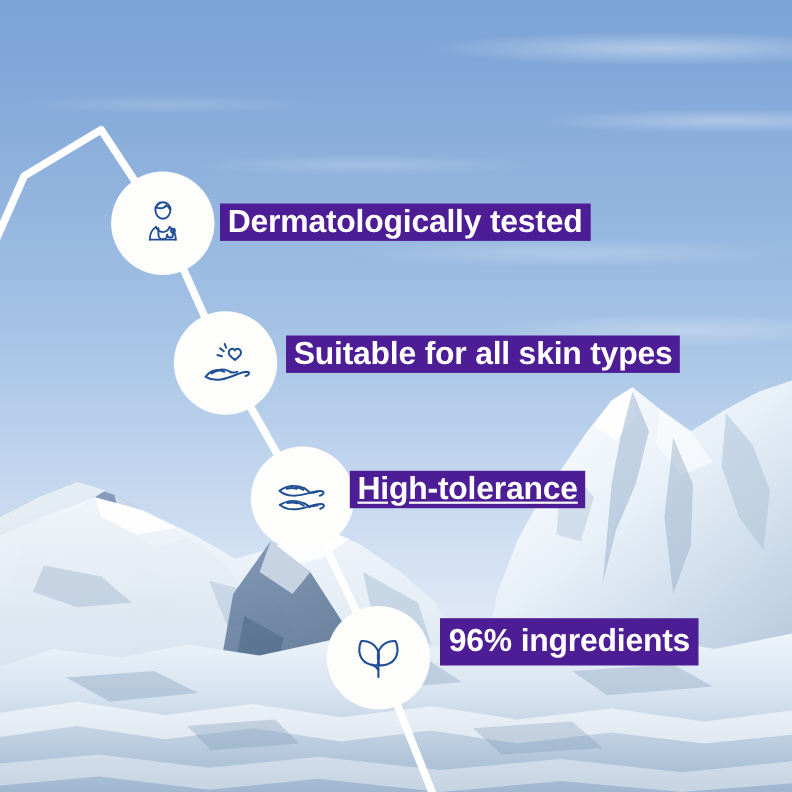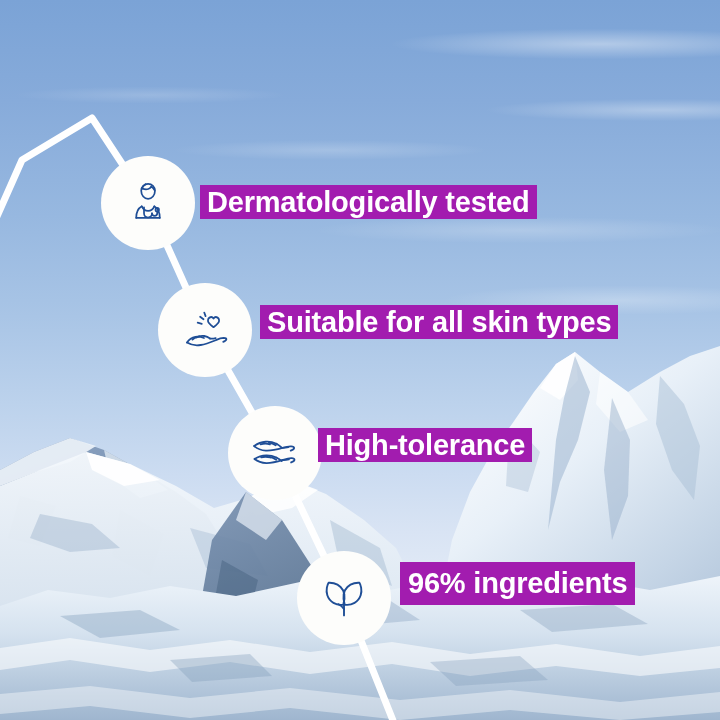--- a/index.html
+++ b/index.html
@@ -47,21 +47,21 @@
     width:94px;height:94px;border-radius:50%;
     background:#fdfdfb;
     display:flex;align-items:center;justify-content:center;
     box-shadow:0 0 0 0 rgba(0,0,0,0);
   }
   .badge svg{display:block;}
 
   
   .banner{
     position:absolute;
-    background:#a21caf;
+    background:#4c1d95;
     color:#ffffff;
     font-weight:bold;
     letter-spacing:-0.2px;
     white-space:pre;
     display:flex;
     align-items:center;
   }
   .banner.one-line{
     height:34px;
     padding:0 7px;
@@ -238,21 +238,21 @@
   </div>
 
   <div class="banner one-line" style="left:200px;top:185px;">
     <span>Dermatologically tested</span>
   </div>
 
   <div class="banner one-line" style="left:260px;top:305px;text-align:center;">
     <span>Suitable for all skin types</span>
   </div>
 
-  <div class="banner one-line" style="left:318px;top:428px;">
+  <div class="banner one-line" style="left:318px;top:428px;text-decoration:underline;">
     <span>High-tolerance</span>
   </div>
 
   <div class="banner two-line" style="left:400px;top:562px;">
     <span>96% ingredients</span>
   </div>
 
 </div>
 
 </body></html>

